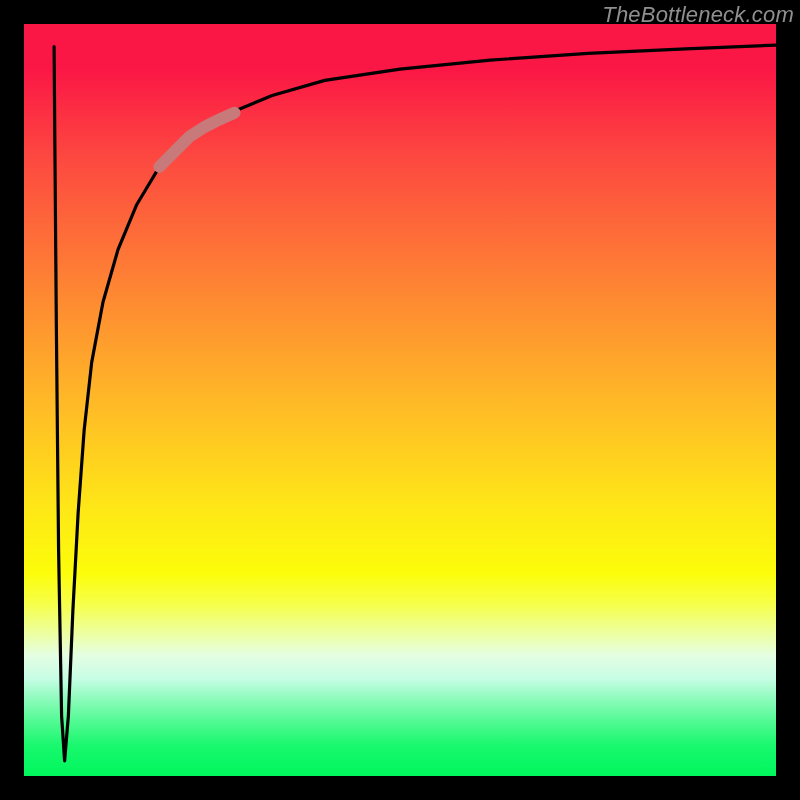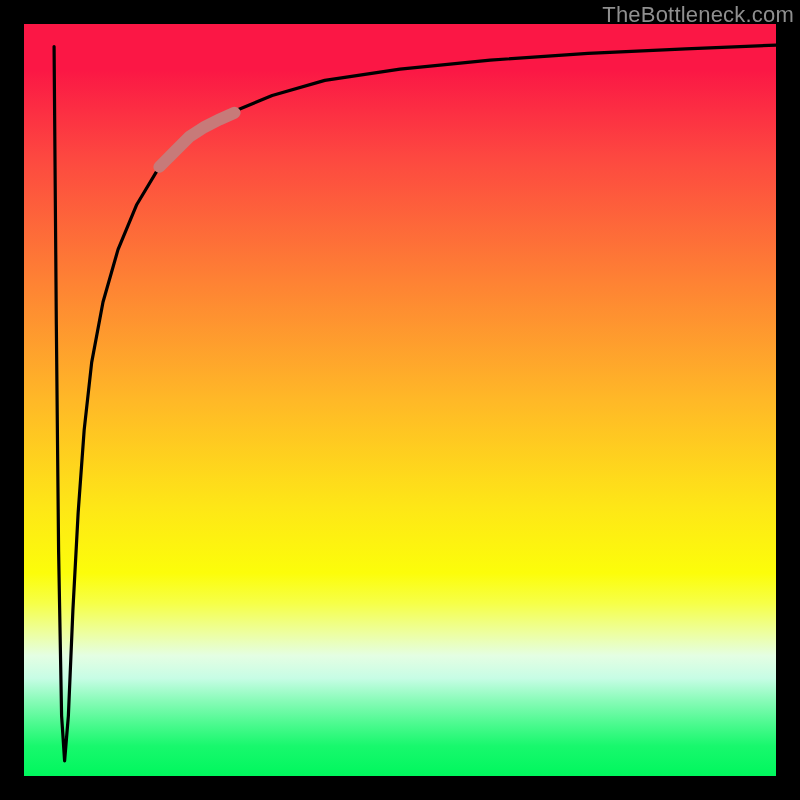--- a/index.html
+++ b/index.html
@@ -43,20 +43,21 @@
   }
   .watermark {
     position: absolute;
     top: 2px;
     right: 6px;
     font-size: 22px;
     color: #8f8f8f;
     letter-spacing: 0.2px;
     user-select: none;
     pointer-events: none;
+    font-style: italic;
   }
   svg.curve-layer {
     position: absolute;
     left: 24px;
     top: 24px;
     width: 752px;
     height: 752px;
     overflow: visible;
   }
 </style>

